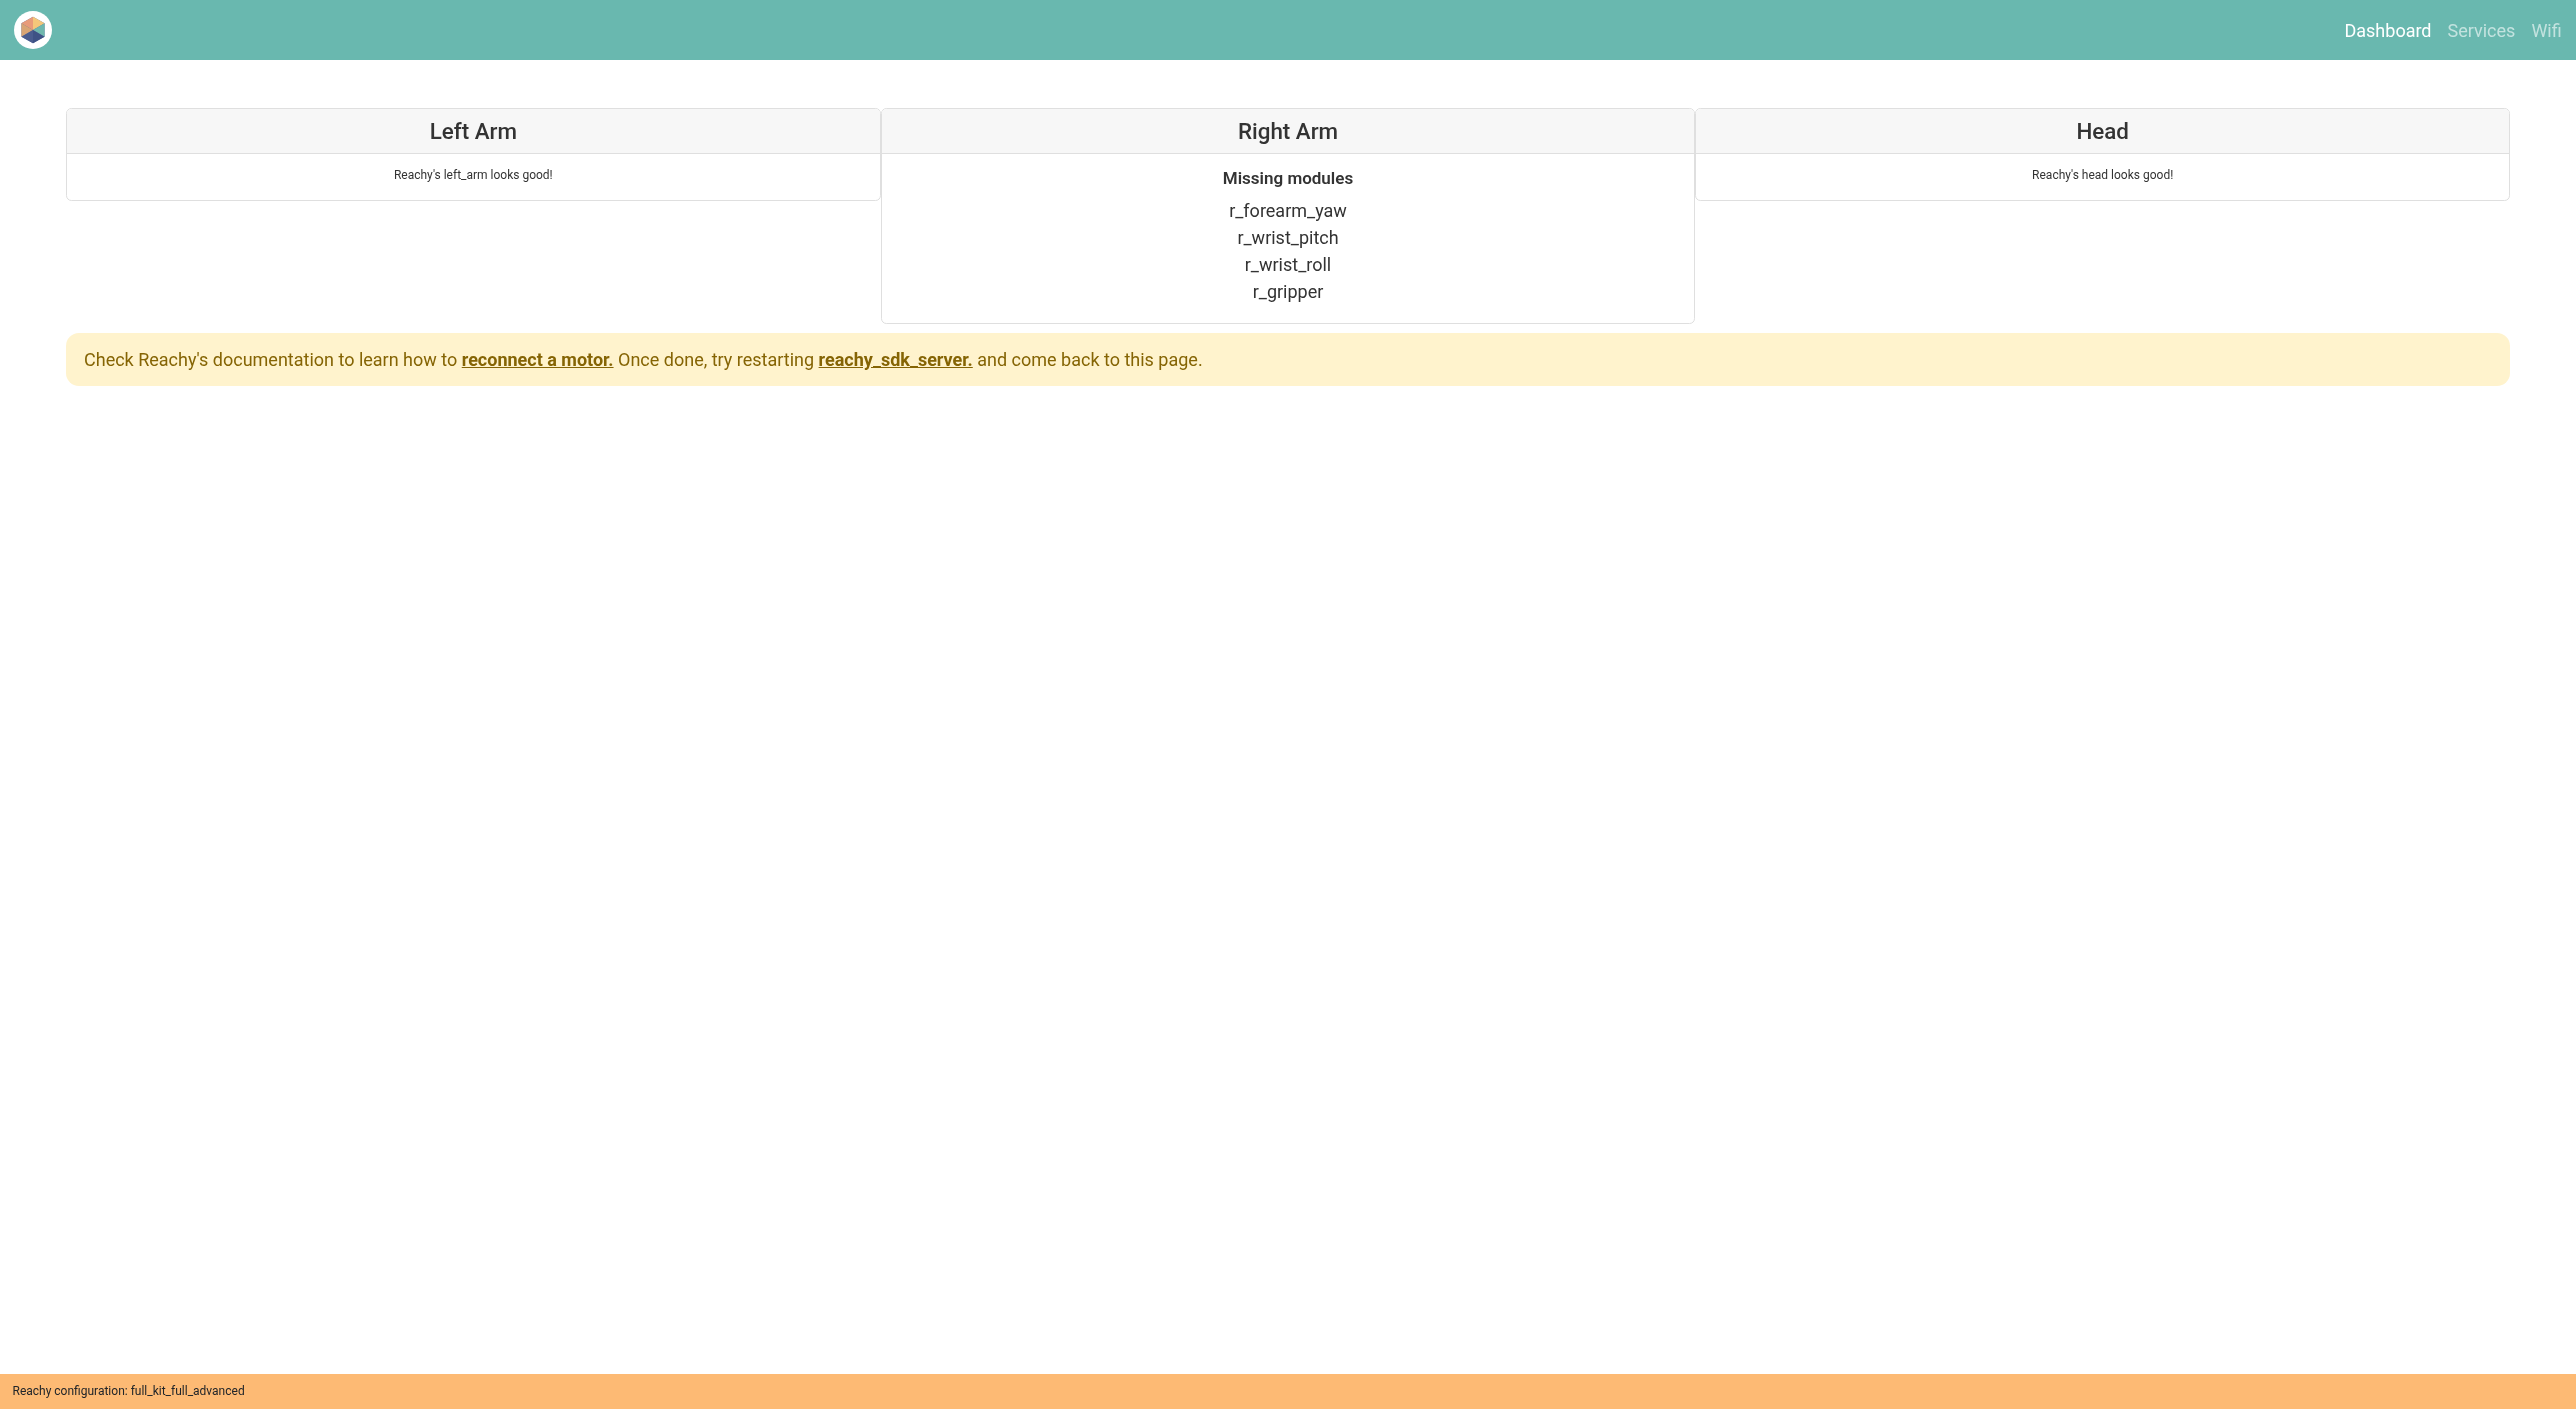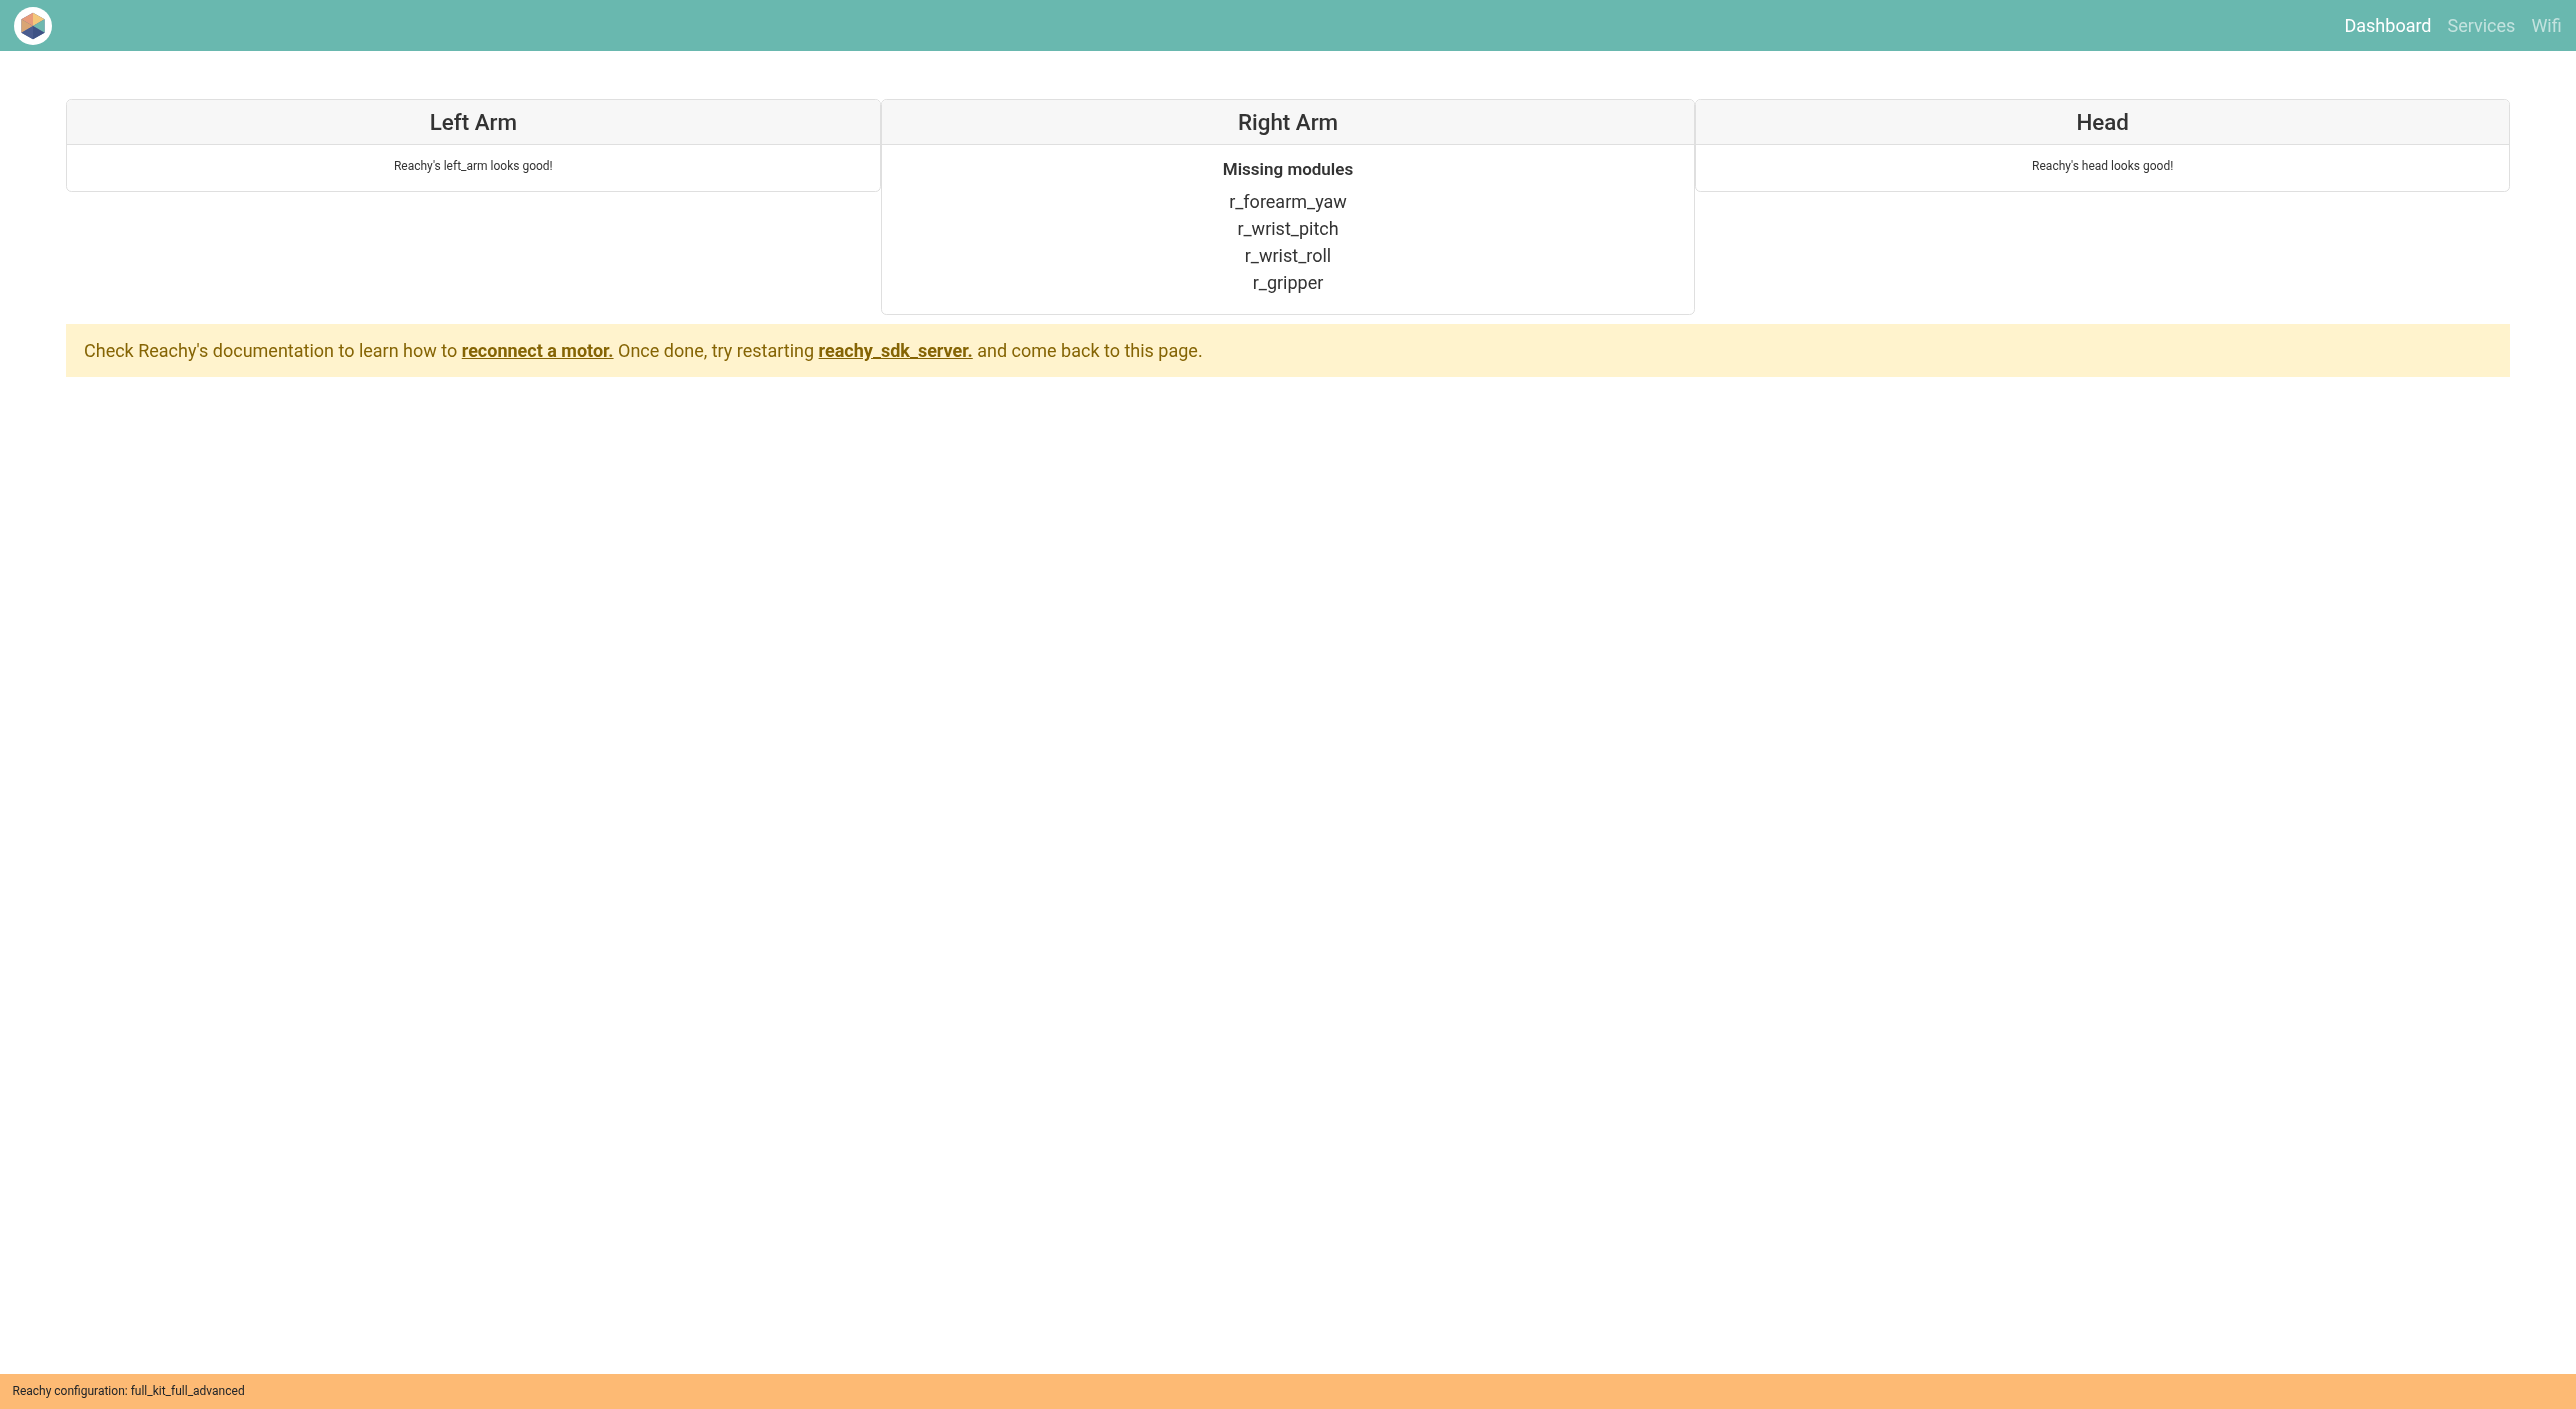--- a/index.html
+++ b/index.html
@@ -9,21 +9,21 @@
     }
     body {
       font-family: -apple-system, BlinkMacSystemFont, "Segoe UI", Roboto, "Helvetica Neue", Arial, sans-serif;
       background: #ffffff;
       min-height: 100vh;
       display: flex;
       flex-direction: column;
     }
     .navbar {
       background: #69b8af;
-      height: 51px;
+      height: 60px;
       display: flex;
       align-items: center;
       justify-content: space-between;
       padding: 0 14.3px;
     }
     .logo {
       width: 38px;
       height: 38px;
       border-radius: 50%;
       background: #ffffff;
@@ -94,21 +94,21 @@
     .missing-item {
       font-size: 18px;
       color: #333333;
       line-height: 1.5;
       text-align: center;
     }
     .alert {
       margin-top: 9px;
       background: #fff3cd;
       color: #856404;
-      border-radius: 0;
+      border-radius: 13px;
       padding: 16px 18px;
       font-size: 18px;
     }
     .alert a {
       color: #856404;
       font-weight: 700;
       text-decoration: underline;
       cursor: pointer;
     }
     .footer {

